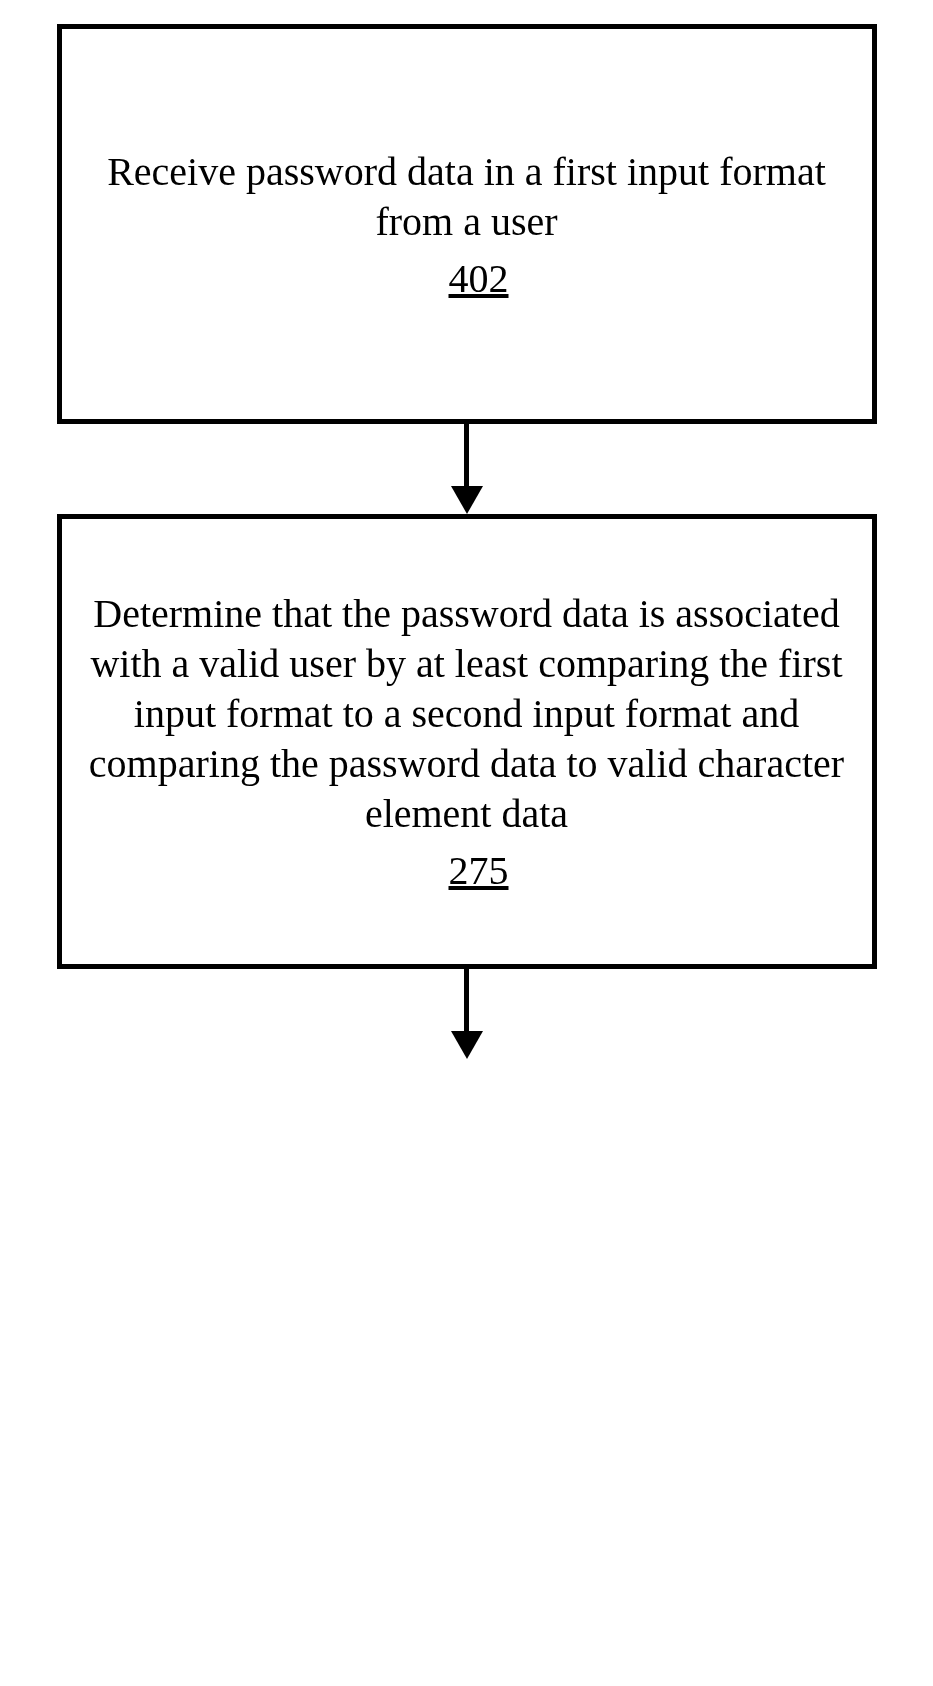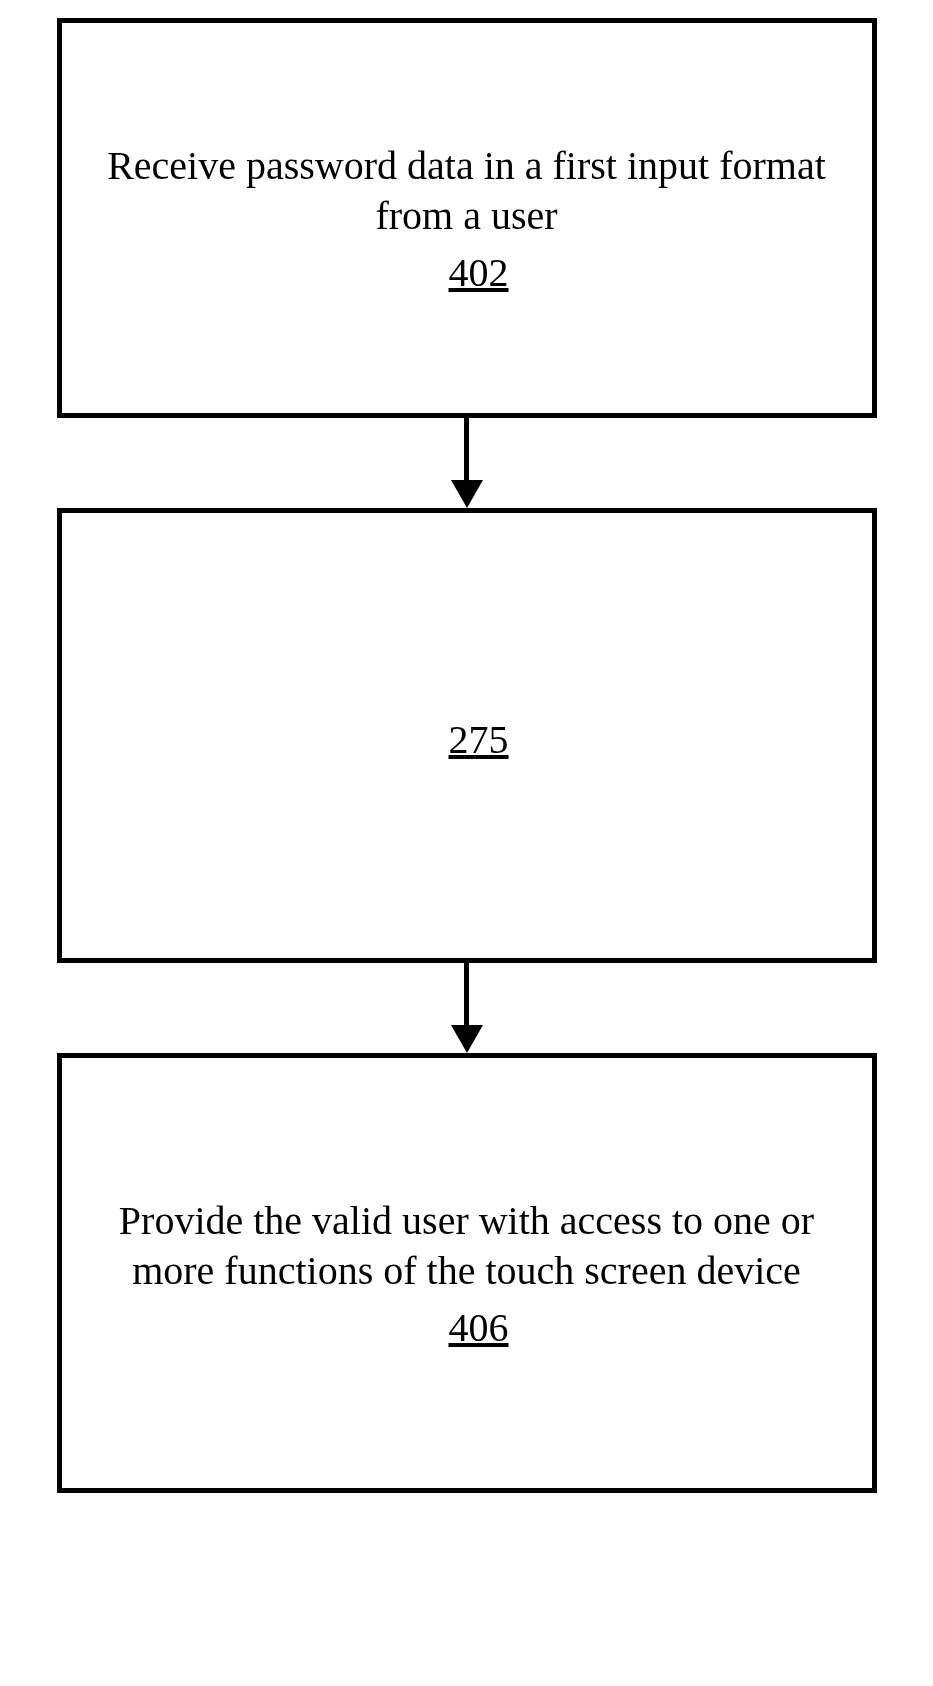--- a/index.html
+++ b/index.html
@@ -7,21 +7,21 @@
     background: #ffffff;
     font-family: "Times New Roman", Times, serif;
     width: 933px;
     height: 1686px;
     position: relative;
   }
   .flowchart {
     position: absolute;
     left: 50%;
     transform: translateX(-50%);
-    top: 18px;
+    top: 24px;
     width: 820px;
     display: flex;
     flex-direction: column;
     align-items: center;
   }
   .step-box {
     border: 5px solid #000;
     background: #fff;
     width: 100%;
     display: flex;
@@ -75,26 +75,23 @@
     <div class="step-text">Receive password data in a first input format from a user</div>
     <div class="step-ref">402</div>
   </div>
 
   <div class="arrow">
     <div class="arrow-shaft"></div>
     <div class="arrow-head"></div>
   </div>
 
   <div class="step-box box-2">
+    <div class="step-text">Determine that the password data is associated with a valid user by at least comparing the first input format to a second input format and comparing the password data to valid character element data</div>
     <div class="step-ref">275</div>
   </div>
 
   <div class="arrow">
     <div class="arrow-shaft"></div>
     <div class="arrow-head"></div>
   </div>
 
-  <div class="step-box box-3">
-    <div class="step-text">Provide the valid user with access to one or more functions of the touch screen device</div>
-    <div class="step-ref">406</div>
-  </div>
 
 </div>
 
 </body></html>

